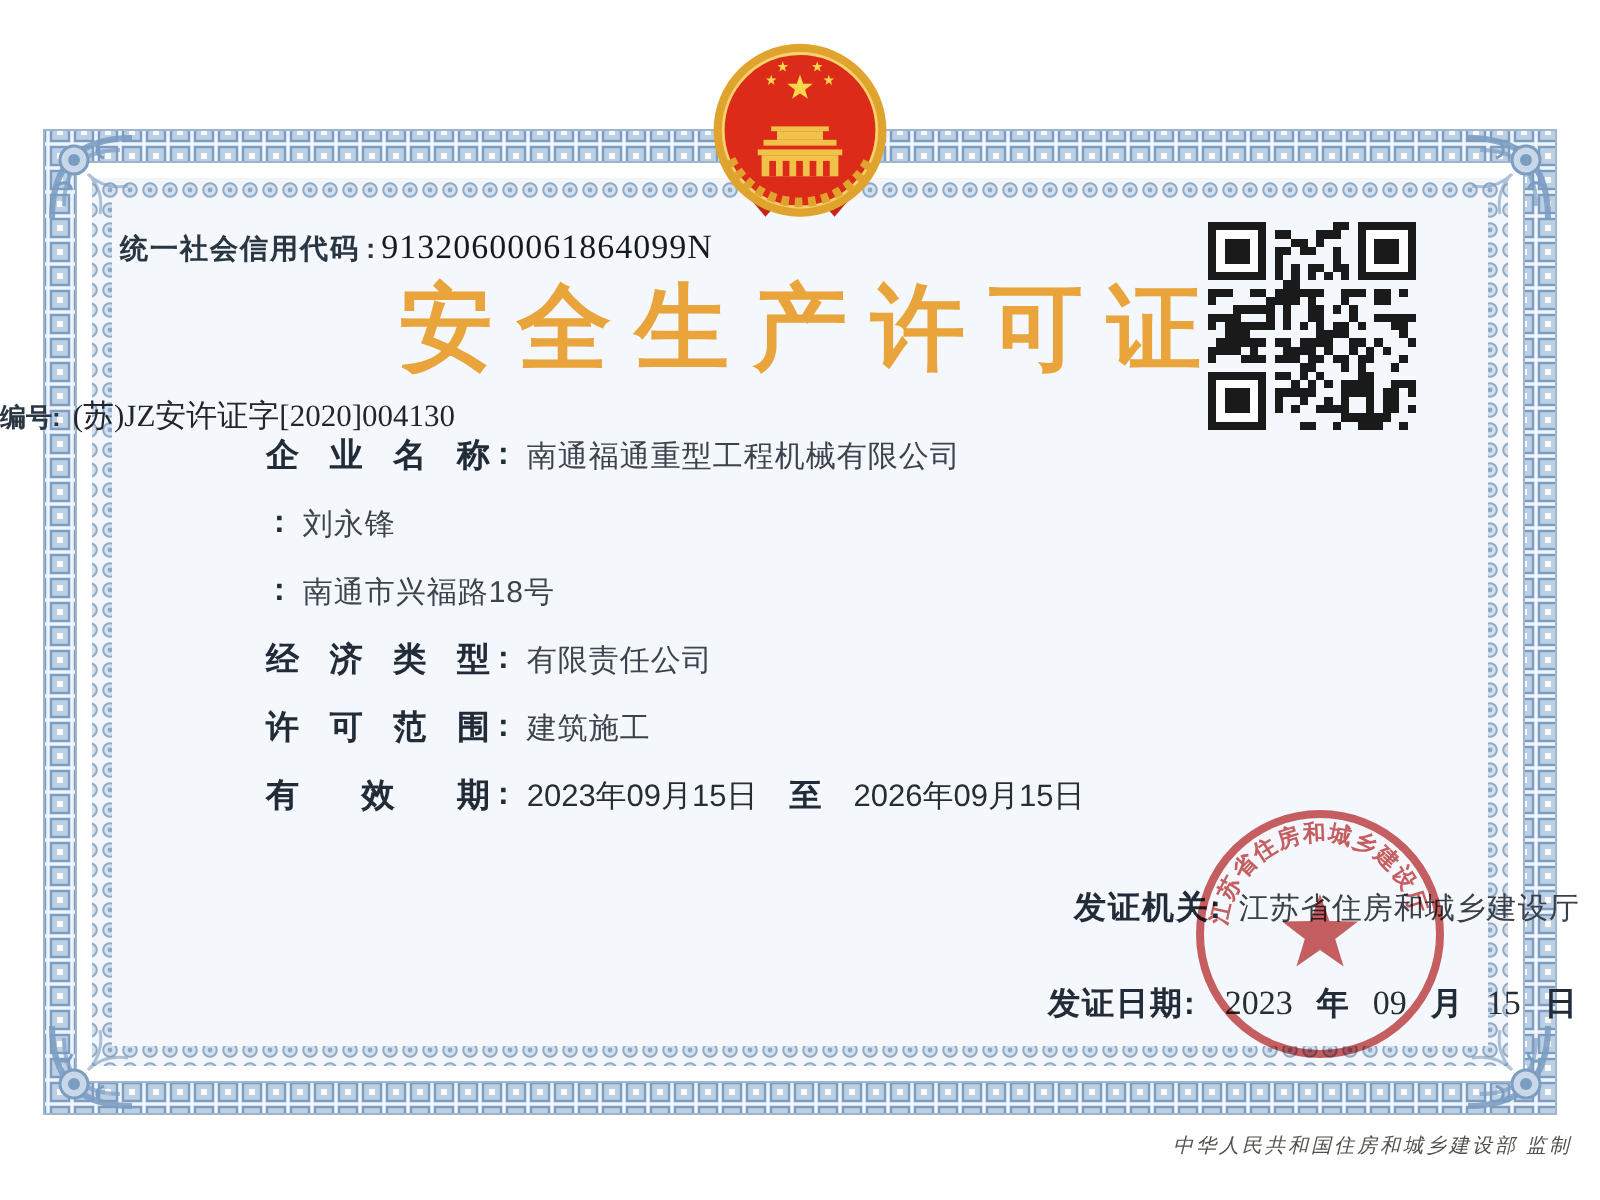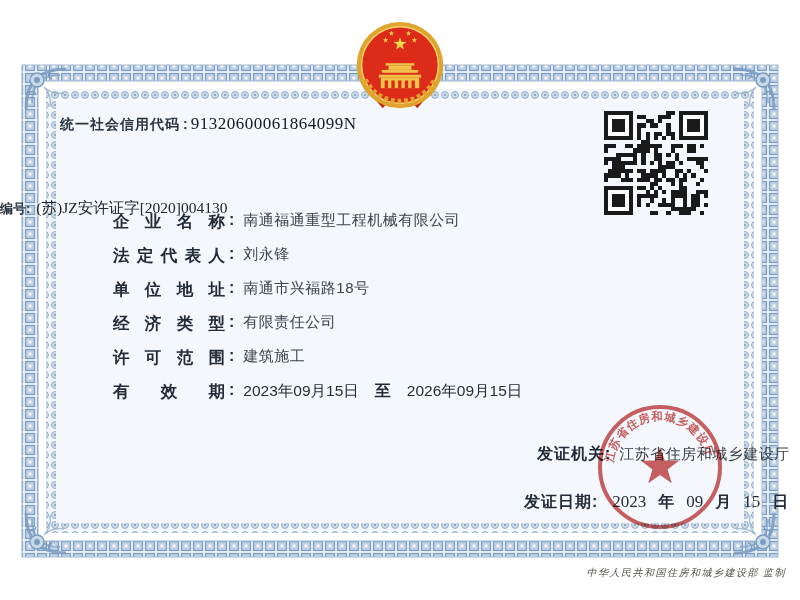--- a/index.html
+++ b/index.html
@@ -12,21 +12,21 @@
   .credit .lab{font-weight:bold;font-size:14px;color:#2a3642;letter-spacing:1px;}
   .credit .col{font-weight:bold;font-size:14px;color:#2a3642;margin:0 3px;}
   .credit .val{font-family:"Liberation Serif","DejaVu Serif",serif;font-size:17px;color:#141a20;letter-spacing:.5px;}
   .title{position:absolute;left:0;right:0;top:133px;text-align:center;font-size:47px;font-weight:bold;
          color:#e9a43c;letter-spacing:12px;text-indent:12px;}
   .number{position:absolute;left:0;right:14px;top:198px;text-align:left;white-space:nowrap;}
   .number .lab{font-weight:bold;font-size:13px;color:#2a3642;margin-right:6px;}
   .number .val{font-family:"Liberation Serif","DejaVu Serif",serif;font-size:15.5px;color:#20262c;}
   .qr{position:absolute;left:604px;top:111px;width:104px;height:104px;}
   .fields{position:absolute;left:113px;top:211px;width:480px;}
-  .frow{height:34px;display:flex;align-items:flex-start;white-space:nowrap;}
+  .frow{height:34px;display:flex;align-items:center;white-space:nowrap;margin-left:20px;}
   .flabel{display:inline-block;width:112px;text-align:justify;text-align-last:justify;
           font-weight:bold;font-size:16.5px;color:#222c38;}
   .fcolon{font-weight:bold;font-size:16px;color:#222c38;margin:0 9px 0 4px;}
   .fvalue{font-size:15px;color:#3c434c;letter-spacing:.5px;}
   .fdate{font-family:Liberation Sans, sans-serif;font-size:15.5px;color:#272d34;}
   .fsep{font-weight:bold;font-size:16px;color:#222c38;margin:0 16px;}
   .issue-row{position:absolute;white-space:nowrap;margin-left:32px;}
   .issue-row .lab{font-weight:bold;font-size:16px;color:#222c38;letter-spacing:1px;margin-right:8px;}
   .issue-row .val{font-size:15px;color:#3a4048;letter-spacing:.5px;}
   .dpart{font-family:"Liberation Serif","DejaVu Serif",serif;font-size:17px;color:#272d34;margin:0 6px;}
@@ -104,20 +104,21 @@
       <rect x="48" y="63" width="3.5" height="8"></rect>
       <rect x="55" y="63" width="3.5" height="8"></rect>
       <rect x="62" y="63" width="3.5" height="8"></rect>
     </g>
   </svg>
 
   <div class="credit">
     <span class="lab">统一社会信用代码</span><span class="col">:</span><span class="val">91320600061864099N</span>
   </div>
 
+  <div class="title">安全生产许可证</div>
 
   <div class="number">
     <span class="lab">编号:</span><span class="val">(苏)JZ安许证字[2020]004130</span>
   </div>
 
   <div class="qr">
     <svg id="qr-svg" width="104" height="104" viewBox="0 0 25 25" shape-rendering="crispEdges">
         <rect x="0" y="0" width="7" height="7" fill="#1a1a1a"></rect>
         <rect x="1" y="1" width="5" height="5" fill="#fdfdfd"></rect>
         <rect x="2" y="2" width="3" height="3" fill="#1a1a1a"></rect>
@@ -341,26 +342,24 @@
       </svg>
   </div>
 
   <div class="fields">
     <div class="frow">
       <span class="flabel">企业名称</span>
         <span class="fcolon">:</span>
         <span class="fvalue">南通福通重型工程机械有限公司</span>
     </div>
     <div class="frow">
-      <span class="flabel">法定代表人</span>
         <span class="fcolon">:</span>
         <span class="fvalue">刘永锋</span>
     </div>
     <div class="frow">
-      <span class="flabel">单位地址</span>
         <span class="fcolon">:</span>
         <span class="fvalue">南通市兴福路18号</span>
     </div>
     <div class="frow">
       <span class="flabel">经济类型</span>
         <span class="fcolon">:</span>
         <span class="fvalue">有限责任公司</span>
     </div>
     <div class="frow">
       <span class="flabel">许可范围</span>

